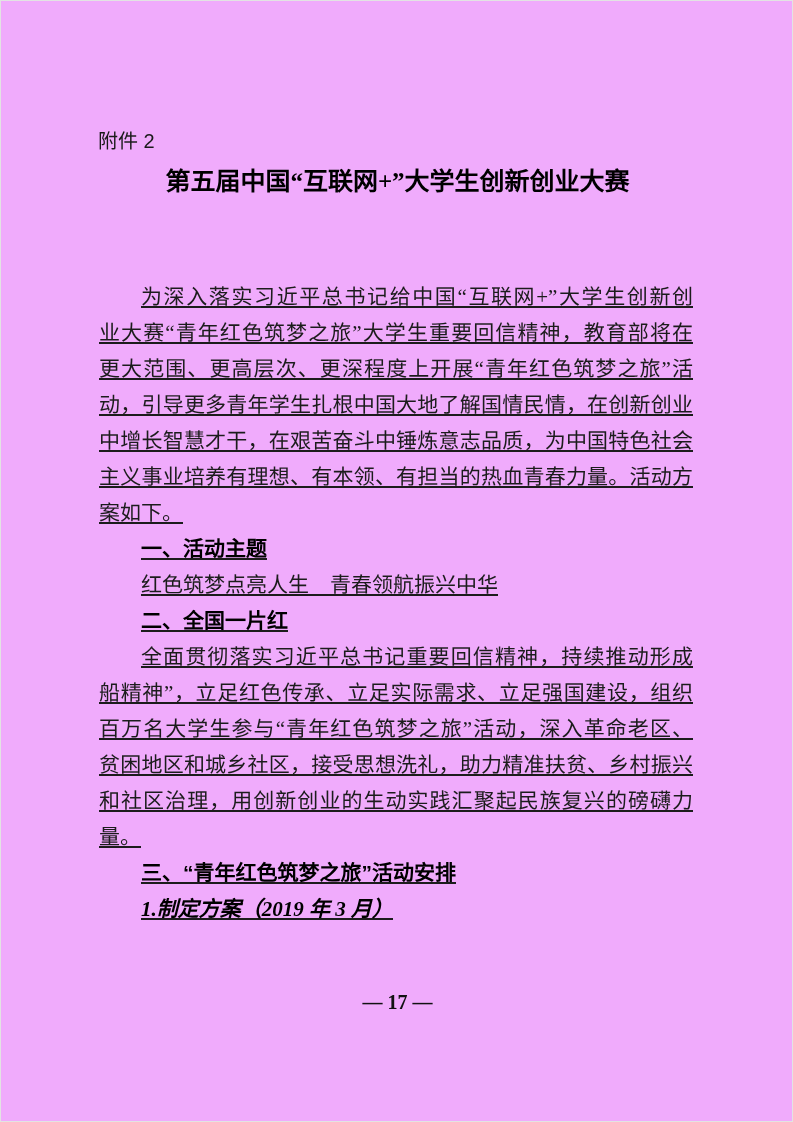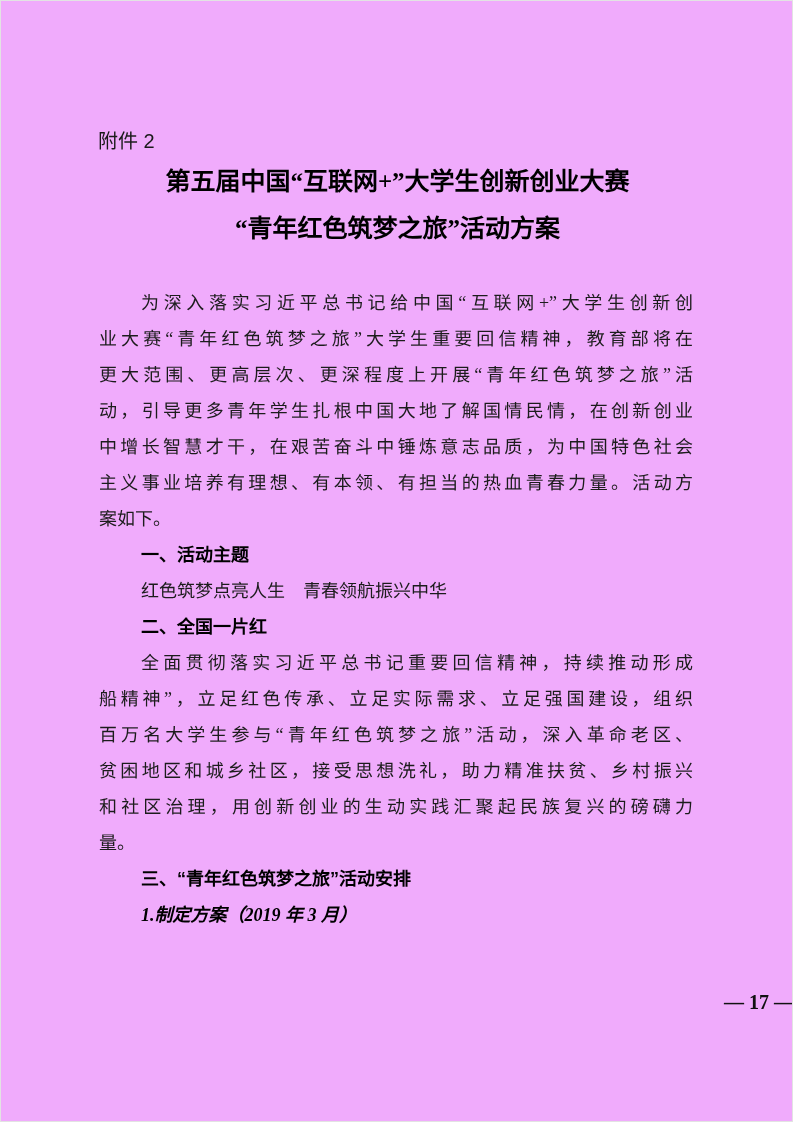--- a/index.html
+++ b/index.html
@@ -25,24 +25,25 @@
     top:157px; left:0; width:793px;
     text-align:center;
     font-weight:bold;
     font-size:25px;
     line-height:47px;
     font-family: Liberation Serif, serif;
     color:#000000;
   }
   .body-text {
     position:absolute;
-    top:284px; left:98px; width:594px;
-    font-size:18px;
+    top:278px; left:98px; width:594px;
+    font-size:21px;
     line-height:36px;
     color:#1c1c1c;
+    text-decoration:underline;
   }
   .line {
     height:36px;
     overflow:hidden;
     text-align:justify;
     text-align-last:justify;
   }
   .line.indent { padding-left:42px; }
   .line.end { text-align-last:left; }
   .heading {
@@ -65,38 +66,37 @@
     padding-left:42px;
     font-weight:bold;
     font-style:italic;
     text-align:left;
     text-align-last:left;
     color:#000000;
   }
   .page-footer {
     position:absolute;
     top:989px; left:0; width:793px;
-    text-align:right;
+    text-align:center;
     font-family:"Liberation Serif", serif;
     font-weight:bold;
     font-size:20px;
     line-height:24px;
     color:#111111;
   }
 </style>
 </head>
 <body>
 
 <div class="page">
 
   <div class="attachment-label">附件 2</div>
 
   <div class="doc-title">
     <div>第五届中国“互联网+”大学生创新创业大赛</div>
-    <div>“青年红色筑梦之旅”活动方案</div>
   </div>
 
   <div class="body-text">
 
     <div>
       <div class="line indent">为深入落实习近平总书记给中国“互联网+”大学生创新创</div>
       <div class="line">业大赛“青年红色筑梦之旅”大学生重要回信精神，教育部将在</div>
       <div class="line">更大范围、更高层次、更深程度上开展“青年红色筑梦之旅”活</div>
       <div class="line">动，引导更多青年学生扎根中国大地了解国情民情，在创新创业</div>
       <div class="line">中增长智慧才干，在艰苦奋斗中锤炼意志品质，为中国特色社会</div>

